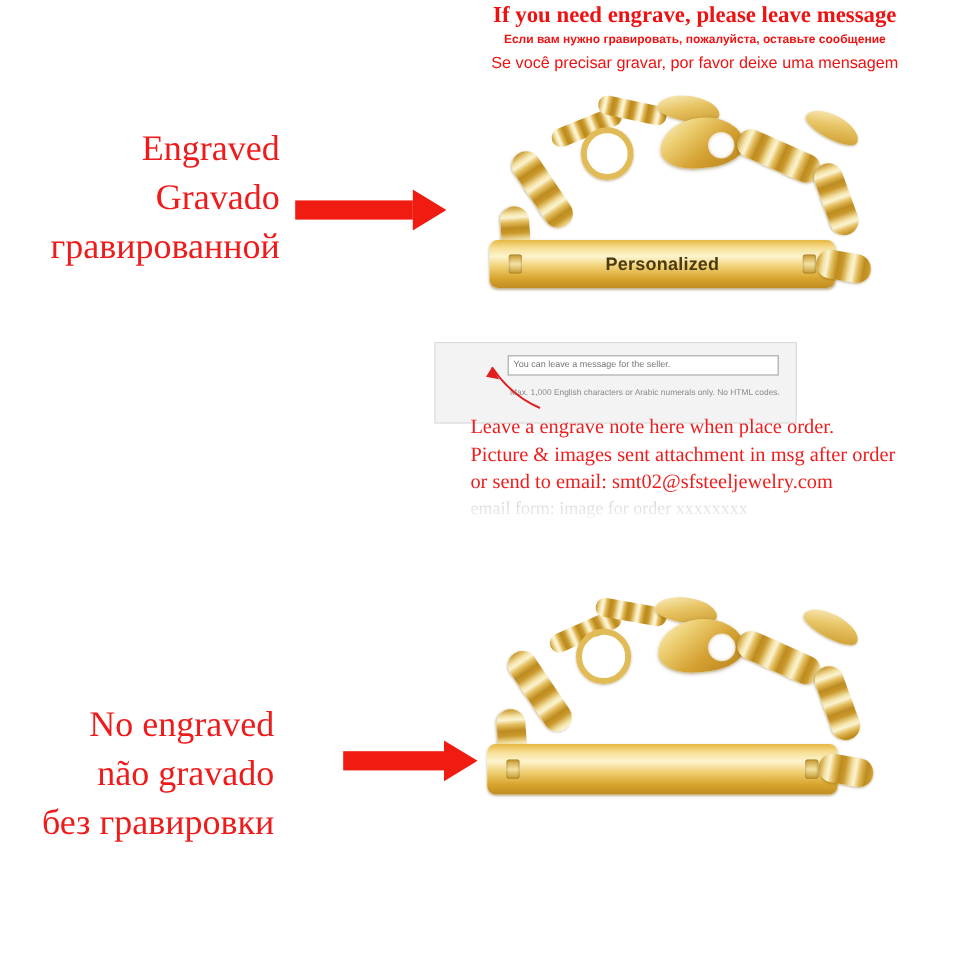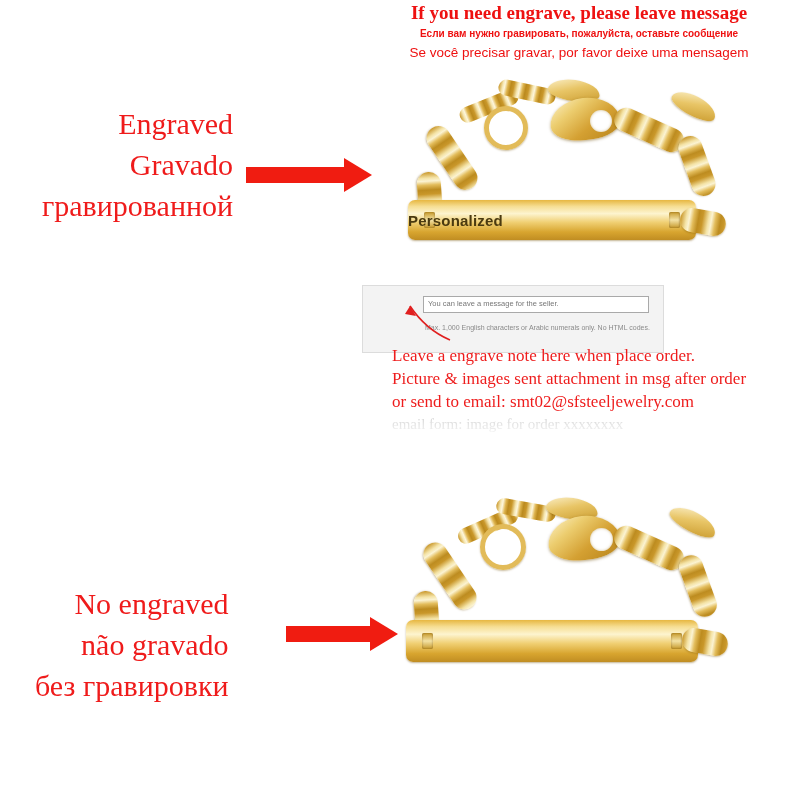--- a/index.html
+++ b/index.html
@@ -97,21 +97,21 @@
   
   .bar {
     position: absolute;
     border-radius: 7px;
     background: linear-gradient(180deg,#e7b741 0%, #f6de93 16%, #fdf4cf 34%, #f0cf72 56%, #d8a52f 80%, #c08d22 100%);
     box-shadow: 0 1px 2px rgba(120,85,10,.45);
   }
   .bar-label {
     position: absolute;
     width: 100%;
-    text-align: left;
+    text-align: center;
     font-family: "Liberation Sans", sans-serif;
     font-weight: bold;
     color: #4a3a10;
     letter-spacing: .2px;
   }
   .bar-notch {
     position: absolute;
     width: 11px;
     height: 16px;
     border-radius: 2px;

